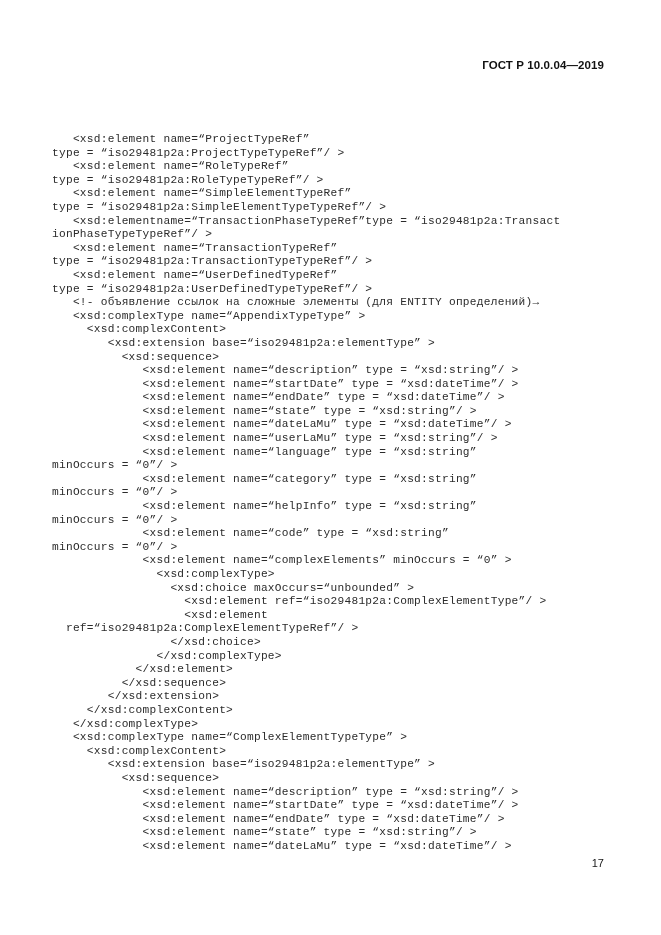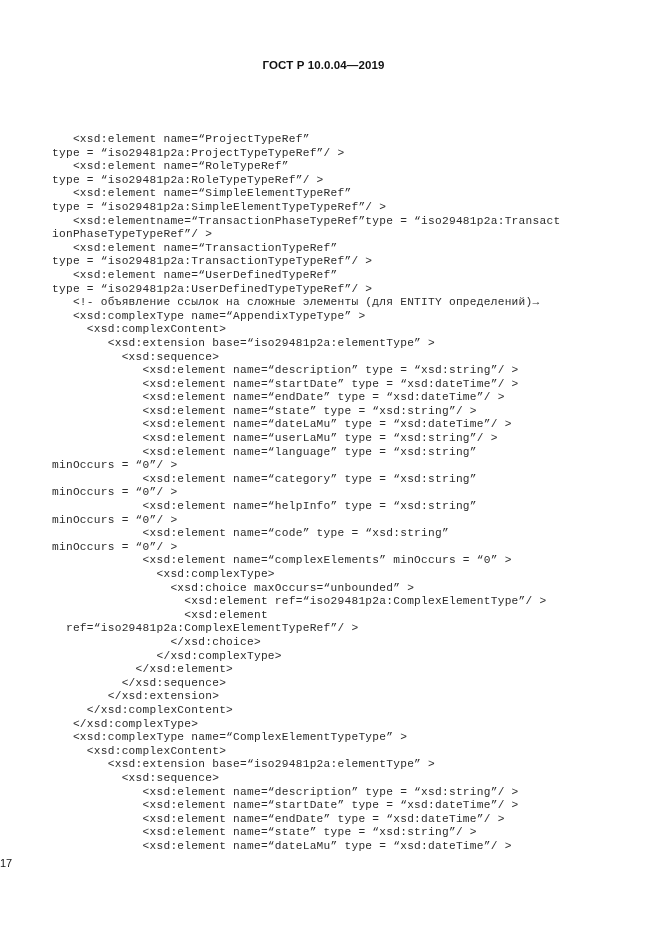--- a/index.html
+++ b/index.html
@@ -20,21 +20,21 @@
     position: absolute;
     inset: 0;
     width: 661px;
     height: 935px;
   }
   .doc-header {
     position: absolute;
     top: 59px;
     left: 0;
     right: 57px;
-    text-align: center;
+    text-align: right;
     font-family: "Liberation Sans", sans-serif;
     font-size: 11.5px;
     font-weight: bold;
     letter-spacing: 0.1px;
     color: #111111;
     white-space: nowrap;
     padding-left: 43px;
   }
   .code-block {
     position: absolute;
@@ -53,20 +53,21 @@
   .code-line {
     white-space: pre;
     min-height: 13.6px;
     font-family: "Liberation Mono", "DejaVu Sans Mono", monospace;
   }
   .page-number {
     position: absolute;
     bottom: 66px;
     left: 0;
     right: 57px;
+    text-align: right;
     font-family: "Liberation Sans", sans-serif;
     font-size: 11px;
     color: #141414;
   }
 </style>
 </head>
 <body>
 
 <div class="page">
 

